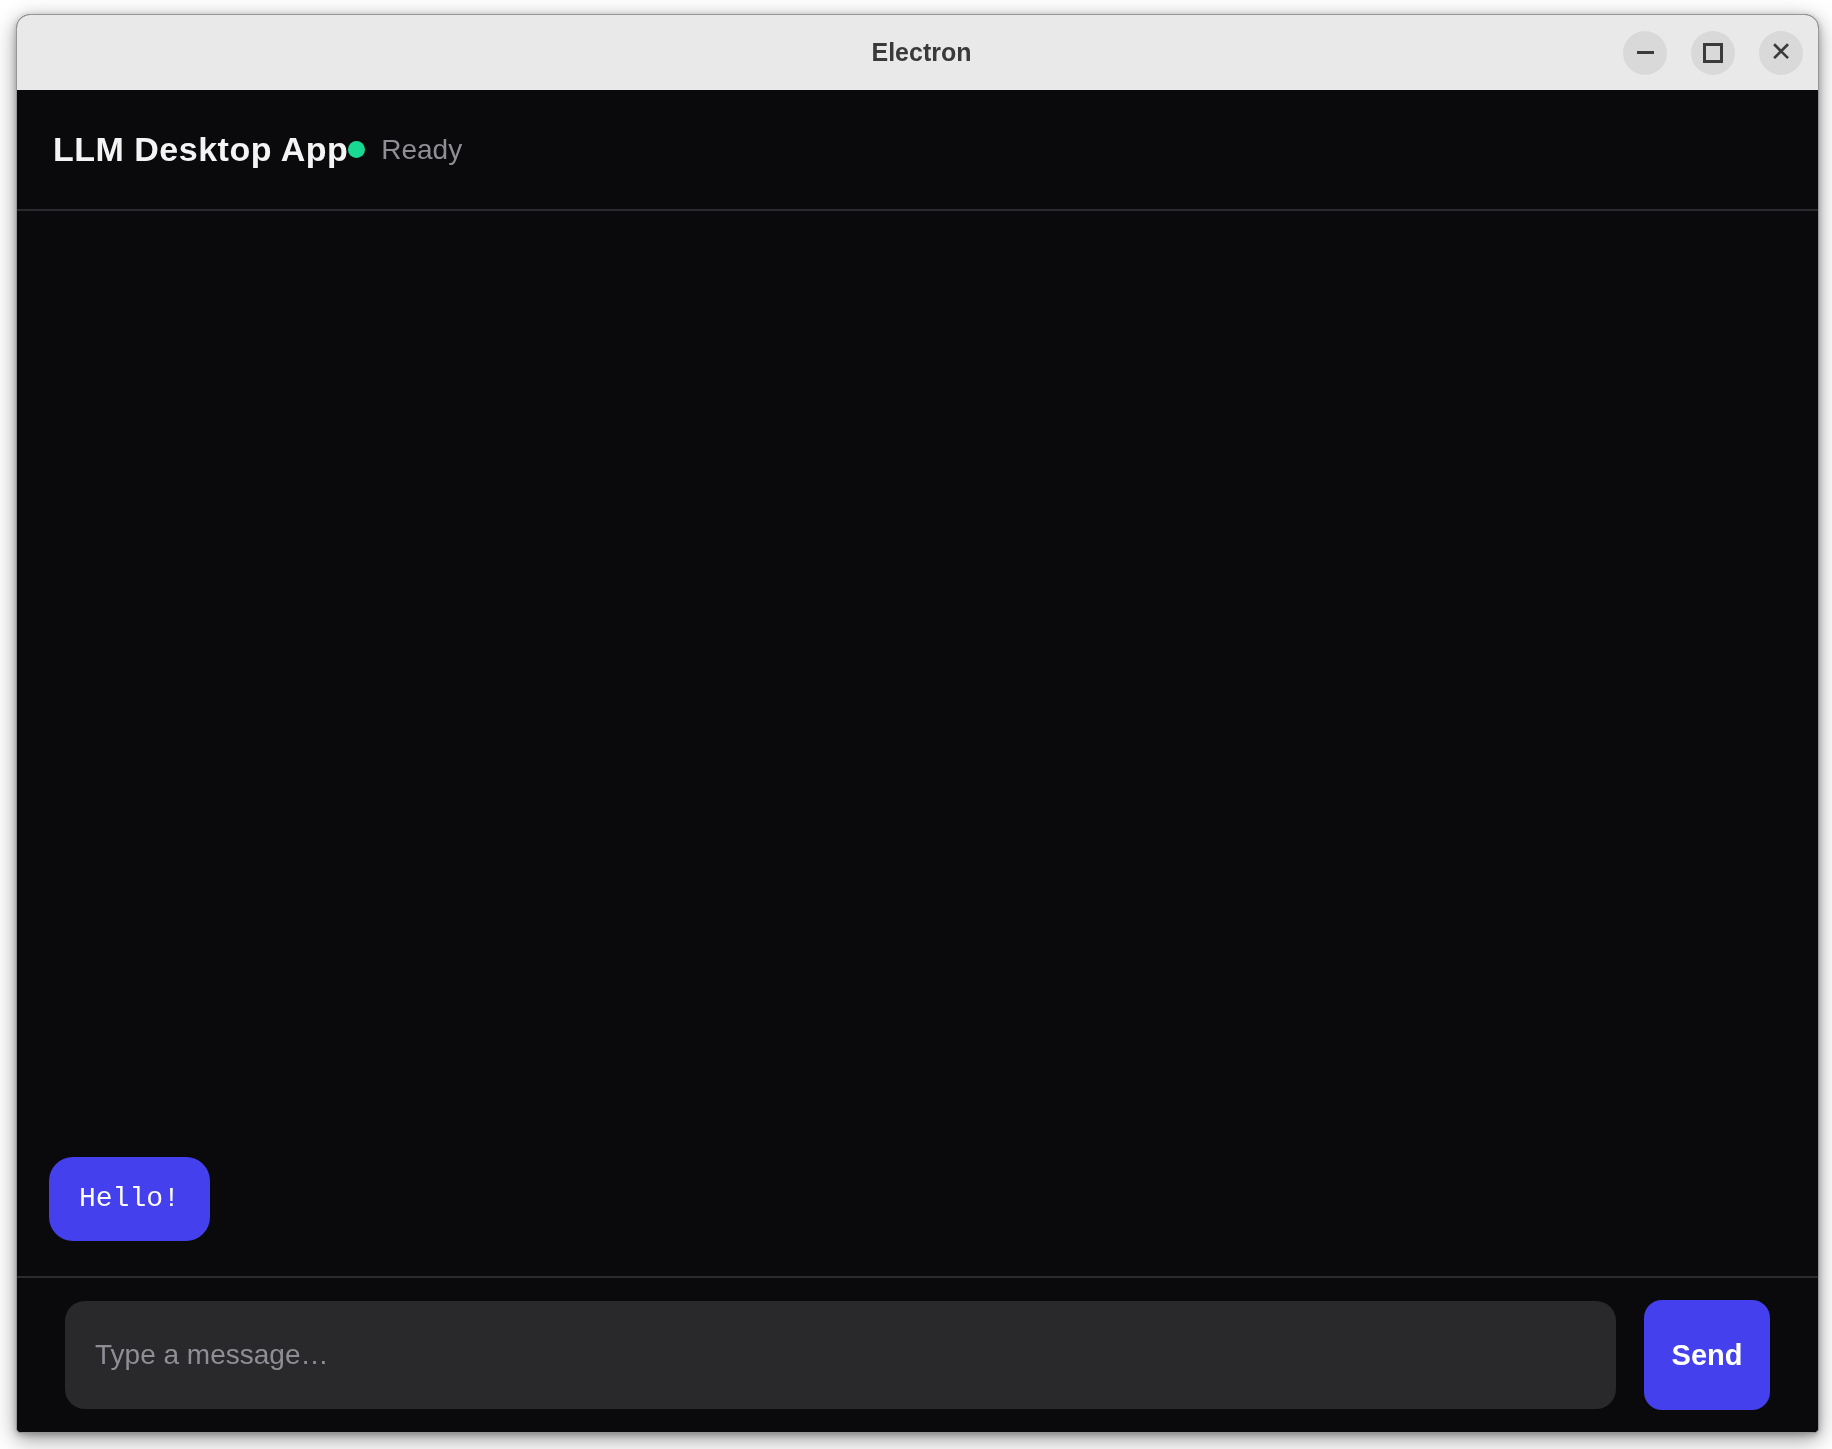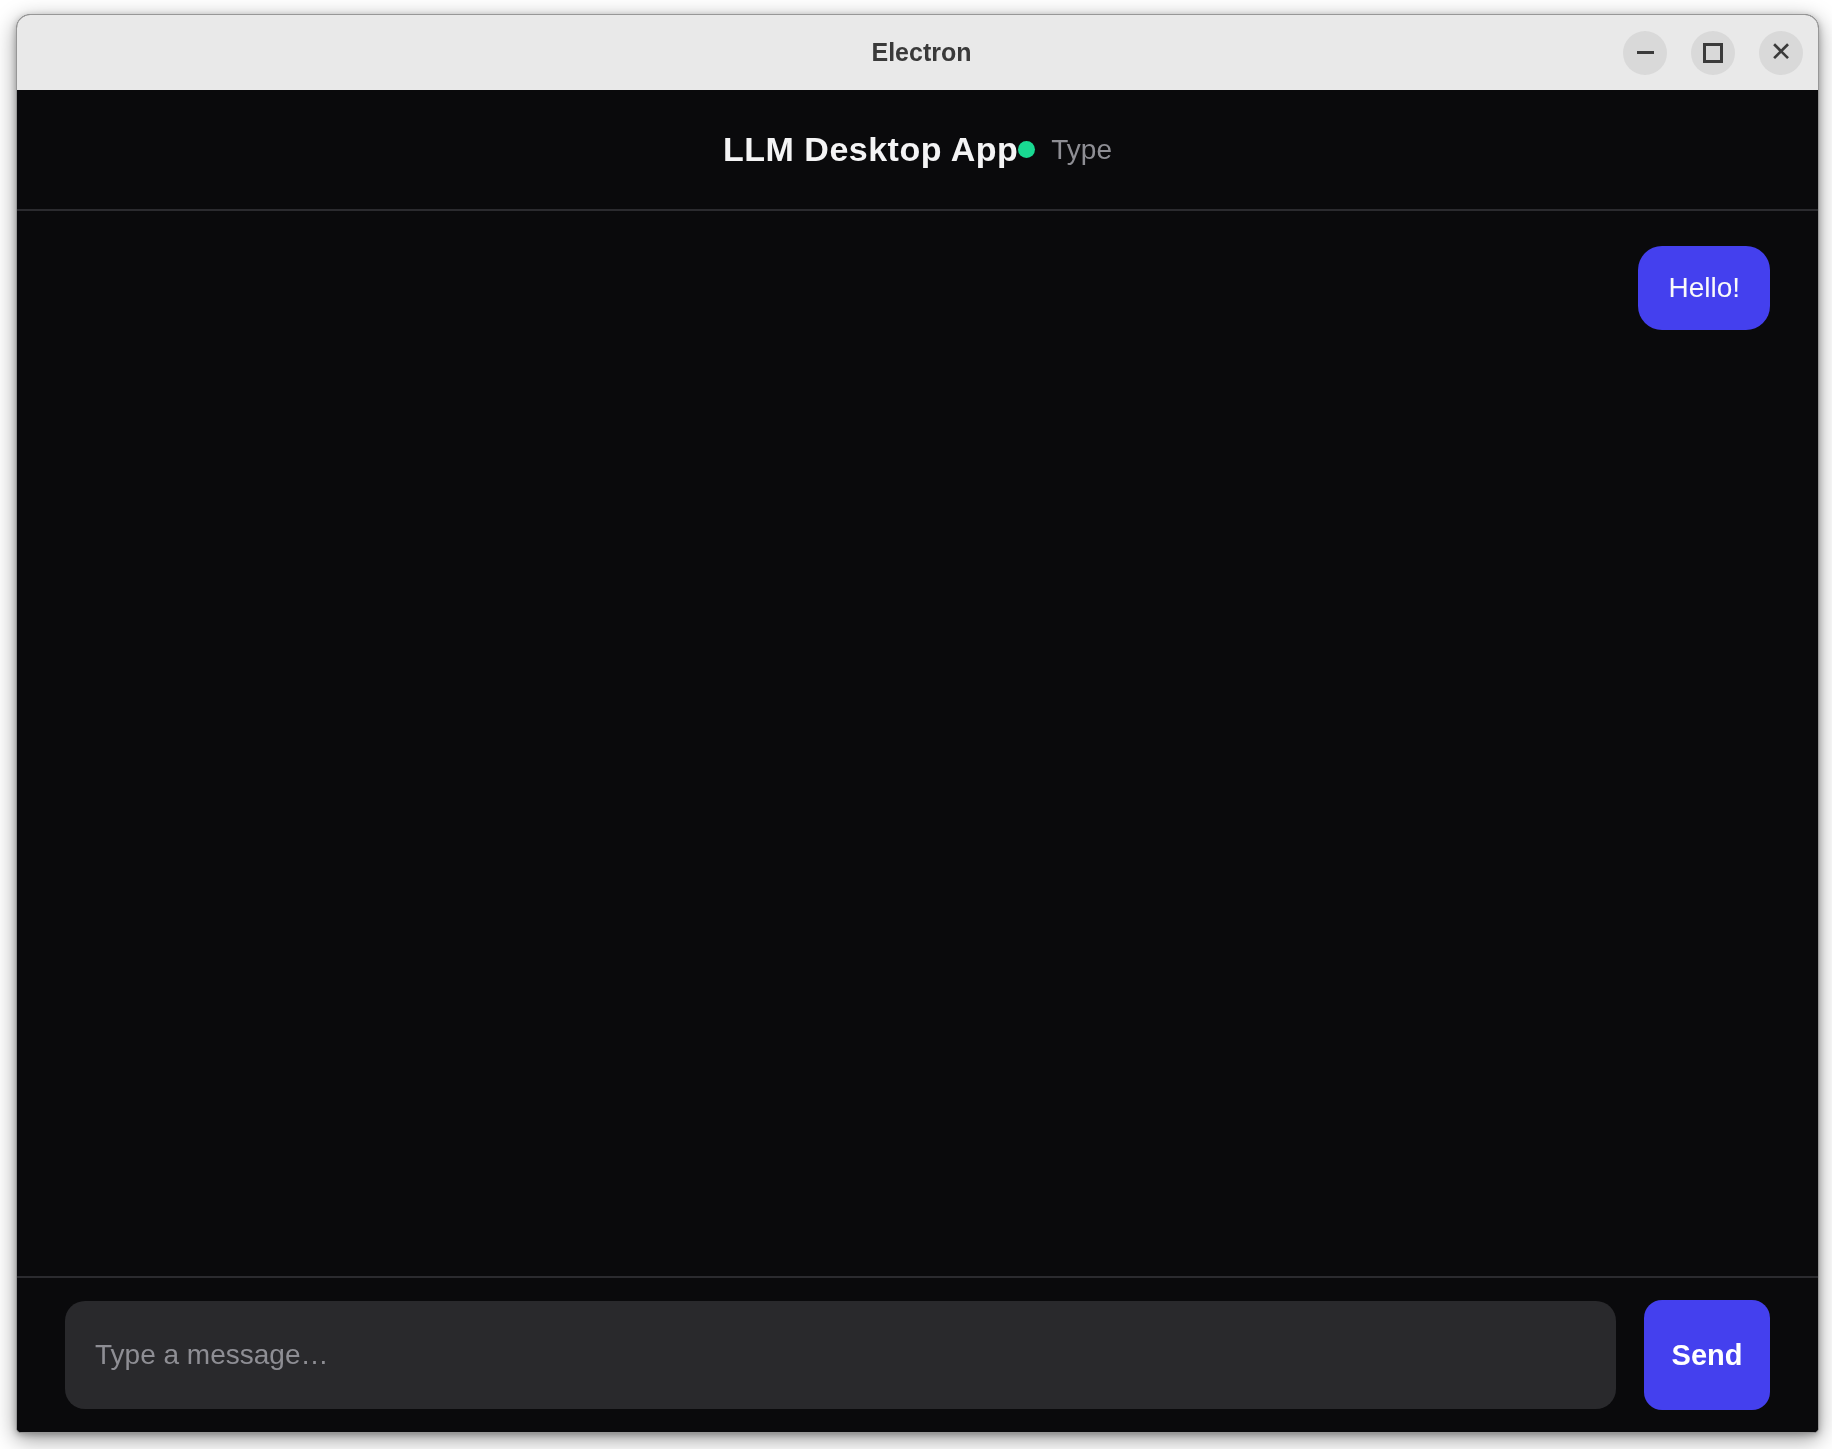--- a/index.html
+++ b/index.html
@@ -90,22 +90,22 @@
     flex-direction: column;
     background: #0a0a0c;
     min-height: 0;
   }
 
   .app-header {
     flex: 0 0 121px;
     height: 121px;
     display: flex;
     align-items: center;
-    justify-content: center;
-    padding: 0 46px;
+    justify-content: flex-start;
+    padding: 0 36px;
     box-sizing: border-box;
     border-bottom: 2px solid #2b2b2f;
   }
   .app-title {
     font-size: 34px;
     font-weight: bold;
     color: #f4f4f5;
     letter-spacing: 0.5px;
   }
   .status {
@@ -122,25 +122,26 @@
   .status-label {
     font-size: 28px;
     color: #8e8e94;
   }
 
   
   .chat {
     flex: 1;
     min-height: 0;
     overflow-y: auto;
-    padding: 35px 48px;
-    box-sizing: border-box;
-    display: flex;
-    flex-direction: column;
+    padding: 35px 32px;
+    box-sizing: border-box;
+    display: flex;
+    flex-direction: row;
     gap: 25px;
+    font-family: Liberation Mono, monospace;
   }
   .bubble {
     max-width: 70%;
     padding: 20px 30px;
     font-size: 28px;
     line-height: 44px;
     border-radius: 24px;
     color: #fafafa;
     width: fit-content;
   }
@@ -213,21 +214,21 @@
       <span class="icon-close">✕</span>
     </button>
   </div>
 
   <div class="app">
 
     <div class="app-header">
       <div class="app-title">LLM Desktop App</div>
       <div class="status">
         <span class="status-dot"></span>
-        <span class="status-label">Type</span>
+        <span class="status-label">Ready</span>
       </div>
     </div>
 
     <div class="chat">
       <div class="bubble user">Hello!</div>
     </div>
 
     <div class="composer">
       <input type="text" placeholder="Type a message…" style="">
       <button class="send-btn">Send</button>

